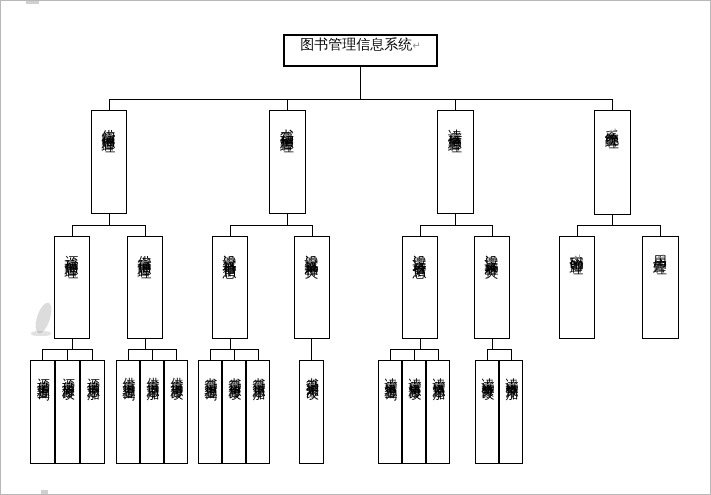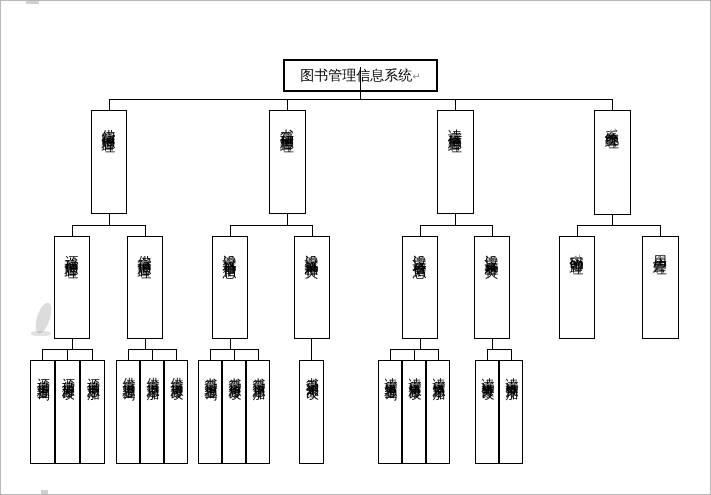--- a/index.html
+++ b/index.html
@@ -5,21 +5,21 @@
   * { margin:0; padding:0; box-sizing:border-box; }
   html,body { background:#ffffff; font-family:"DejaVu Sans", sans-serif; }
   #canvas {
     position:relative; width:711px; height:495px;
     background:#ffffff; border:1px solid #b8b8b8; overflow:hidden;
   }
   .node {
     position:absolute; background:#ffffff; border:1px solid #000000;
     display:flex; justify-content:center;
   }
-  .node.root { border-width:2px; align-items:center;margin-top:25px; }
+  .node.root { border-width:2px; align-items:flex-start; }
   .root-label { font-size:14px; color:#000; white-space:nowrap; }
   .vtext {
     writing-mode:vertical-rl; text-orientation:upright;
     font-size:14px; letter-spacing:2px; line-height:1.15;
     padding-top:7px; color:#000;
   }
   .l4 .vtext { font-size:13px; padding-top:6px; letter-spacing:2px; }
   .pmark { color:#909090; font-size:10px; letter-spacing:0; }
   .line { position:absolute; background:#000000; }
   .artifact { position:absolute; background:#8a8a8a; }

